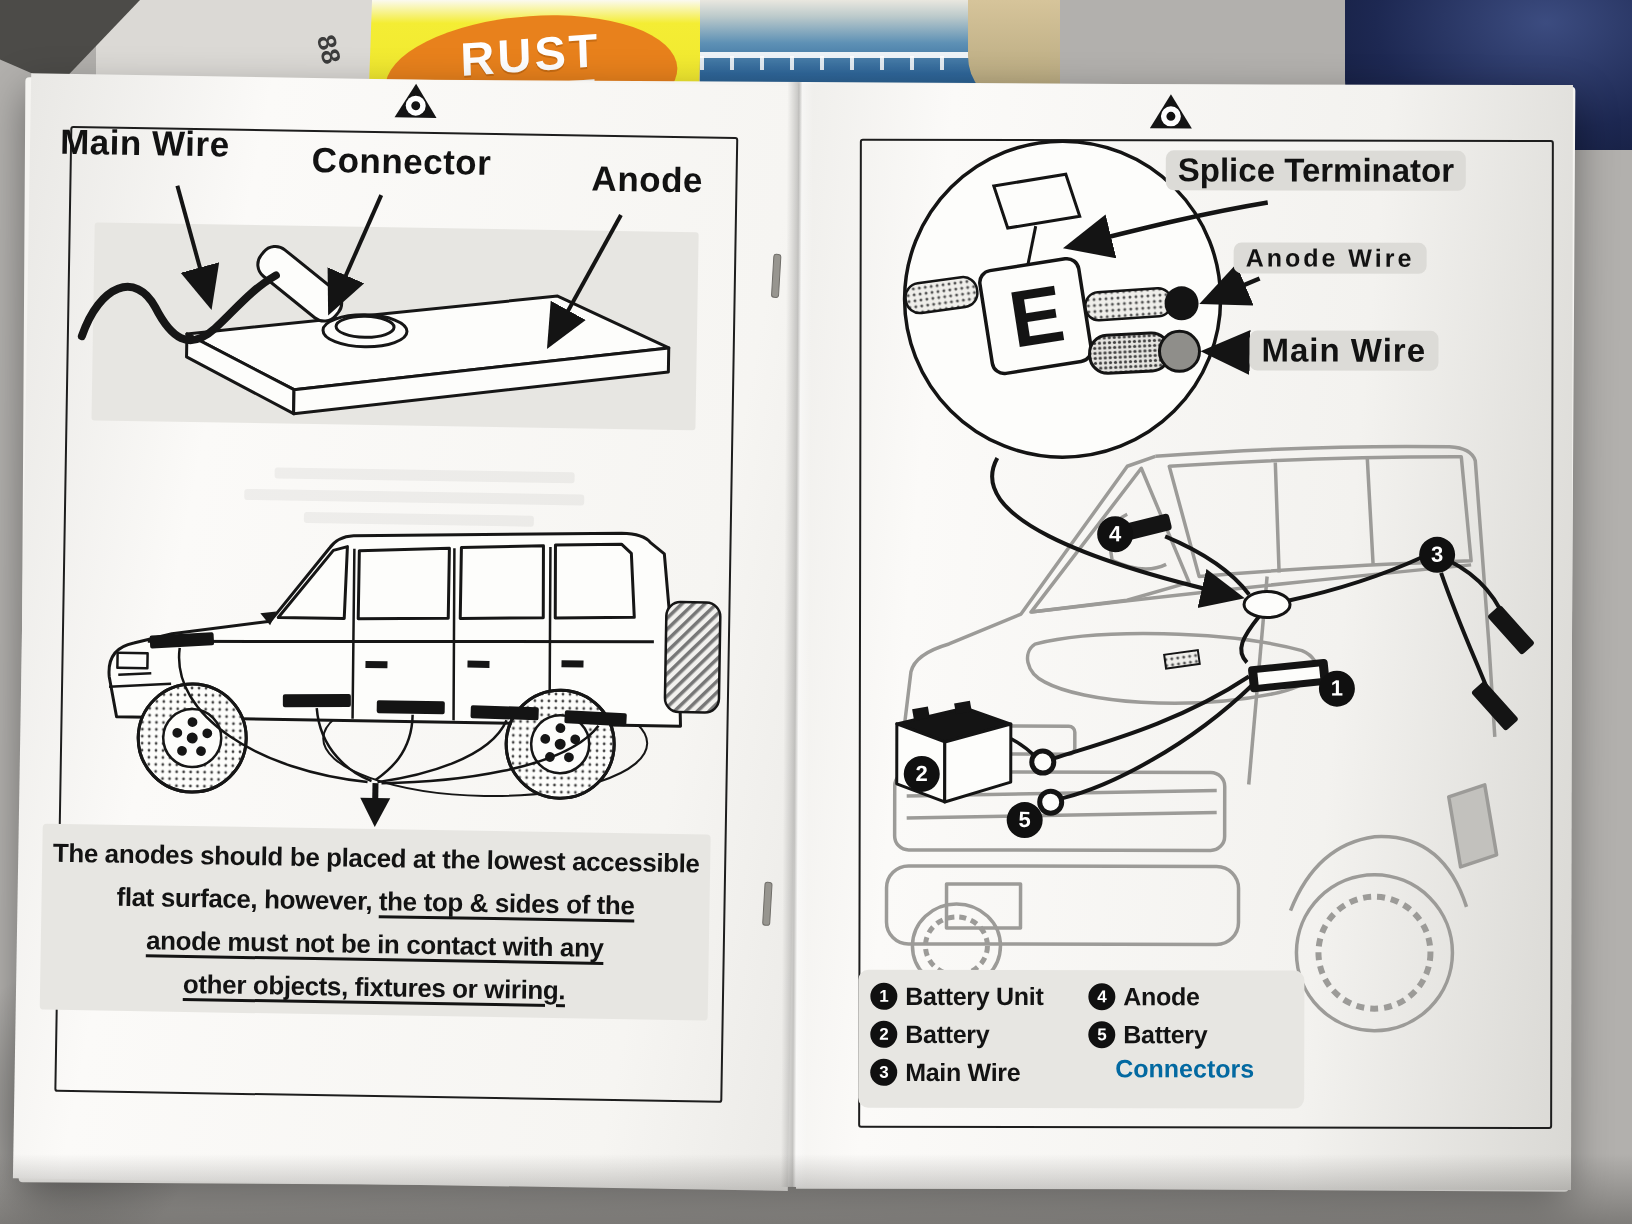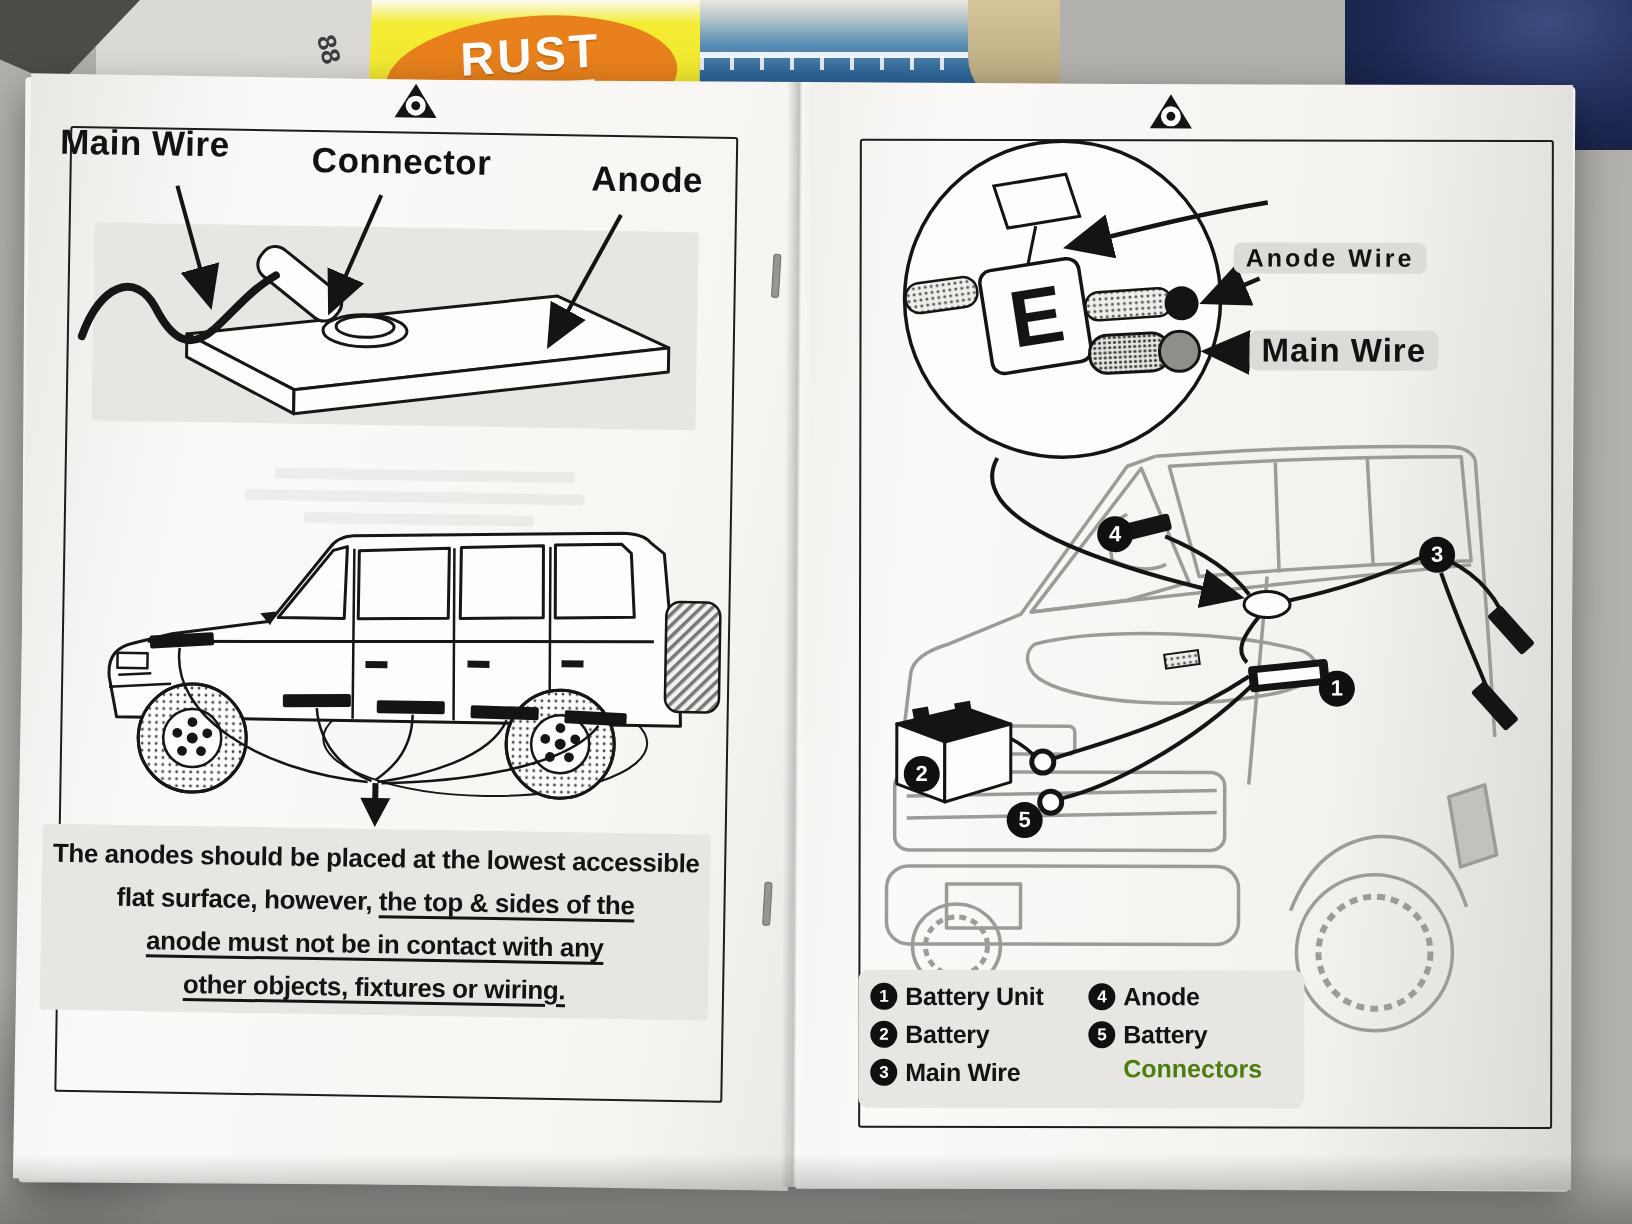--- a/index.html
+++ b/index.html
@@ -56,21 +56,21 @@
   .rlabel{position:absolute;background:#dcdbd7;border-radius:8px;padding:1px 12px;font-weight:bold;color:#121212;white-space:nowrap;}
   .marker{position:absolute;width:36px;height:36px;border-radius:50%;background:#101010;color:#fff;
     display:flex;align-items:center;justify-content:center;font-weight:bold;font-size:22px;z-index:3;}
   .legend{position:absolute;left:62px;top:886px;width:446px;height:138px;background:#e7e6e2;border-radius:10px;
     display:flex;gap:10px;padding:12px 12px;box-sizing:border-box;z-index:3;}
   .legend-col{display:flex;flex-direction:column;gap:9px;}
   .legend-col.c1{width:208px;}
   .legend-item{display:flex;align-items:center;gap:8px;font-weight:bold;font-size:25px;color:#131313;letter-spacing:-.3px;}
   .lnum{flex:0 0 auto;width:27px;height:27px;border-radius:50%;background:#101010;color:#fff;display:flex;
     align-items:center;justify-content:center;font-size:17px;font-weight:bold;}
-  .legend-sub{margin-left:35px;font-weight:bold;font-size:25px;color:#4d7c0f;margin-top:-4px;}
+  .legend-sub{margin-left:27px;font-weight:bold;font-size:25px;color:#0369a1;margin-top:-4px;}
   .ghost{position:absolute;background:#3a3a3a;opacity:.06;border-radius:3px;}
 </style>
 </head>
 <body>
 
 <div class="scene">
 
   <div class="plastic-light bgblob"></div>
   <div class="left-shade bgblob"></div>
   <div class="corner-dark bgblob"></div>
@@ -310,20 +310,21 @@
           <polygon points="148,658 214,640 214,698 148,718" fill="#fdfdfb"></polygon>
         </g>
 
         <g stroke="#141414" stroke-width="4.5" fill="none">
           <path d="M 470,118 C 398,130 330,148 274,162" marker-end="url(#ahR)"></path>
           <line x1="462" y1="194" x2="410" y2="216" marker-end="url(#ahR)"></line>
           <line x1="454" y1="268" x2="412" y2="267" marker-end="url(#ahR)"></line>
         </g>
       </svg>
 
+      <div class="rlabel" style="left:368px;top:66px;font-size:33px">Splice Terminator</div>
       <div class="rlabel" style="left:436px;top:158px;font-size:25px;letter-spacing:3px">Anode Wire</div>
       <div class="rlabel" style="left:452px;top:246px;font-size:33px;letter-spacing:1px">Main Wire</div>
 
       <div class="marker" style="left:300px;top:432px">4</div>
       <div class="marker" style="left:622px;top:452px">3</div>
       <div class="marker" style="left:522px;top:586px">1</div>
       <div class="marker" style="left:107px;top:672px">2</div>
       <div class="marker" style="left:210px;top:718px">5</div>
 
       <div class="legend">

